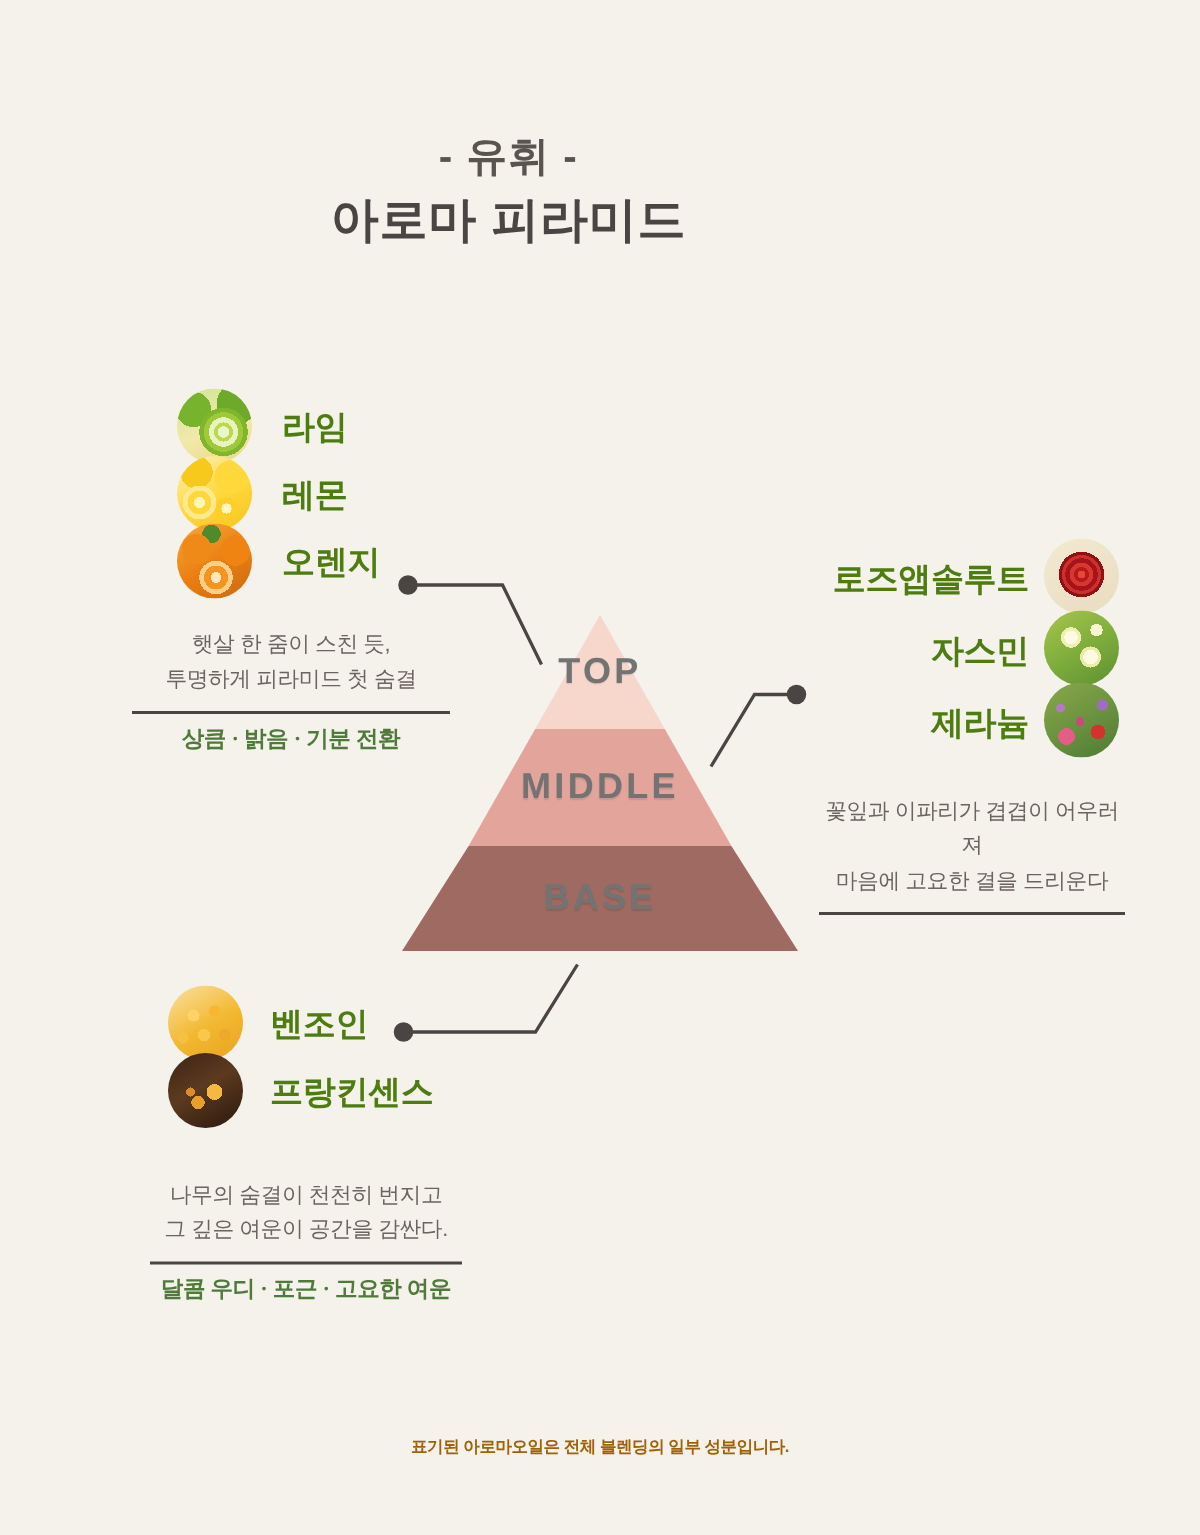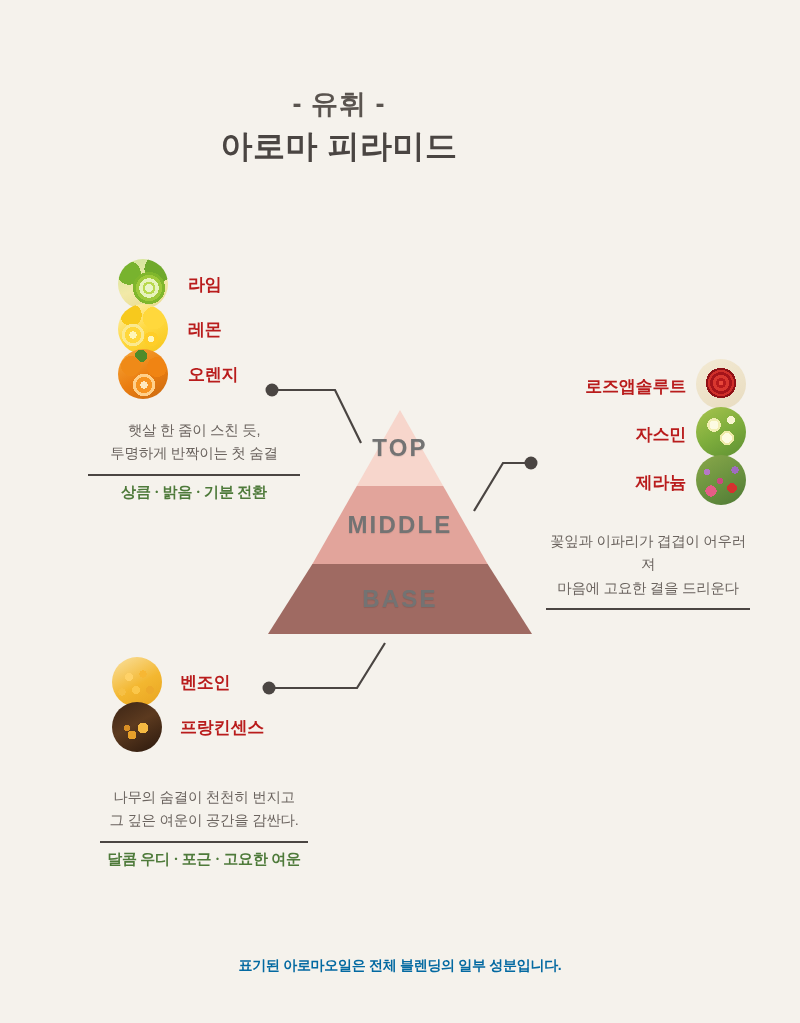--- a/index.html
+++ b/index.html
@@ -43,21 +43,21 @@
   .note-group { position:absolute; }
   .circles { position:relative; }
   .note-row { position:relative; height:45px; display:flex; align-items:center; }
   .thumb {
     width:50px; height:50px; border-radius:50%;
     background-size:cover; background-position:center;
     position:absolute; top:-3px;
     box-shadow:0 0 0 0 rgba(0,0,0,0);
   }
   .note-name {
-    font-size:17px; font-weight:700; color:#b91c1c;
+    font-size:22px; font-weight:700; color:#4d7c0f;
     white-space:nowrap; letter-spacing:-0.2px;
   }
   .desc {
     font-size:14.5px; line-height:1.62; color:#6b645f;
     white-space:pre-line; letter-spacing:-0.3px;
   }
   .rule { height:2px; background:#4a4542; margin:8px 0 7px 0; }
   .keywords {
     font-size:15px; font-weight:700; color:#4E7A3A;
     white-space:nowrap; letter-spacing:-0.2px;font-family:Liberation Serif, serif;
@@ -88,21 +88,21 @@
   #group-base .note-name { margin-left:80px; }
   #group-base .desc-block { margin-top:36px; text-align:center; }
 
   
   .connector { position:absolute; left:0; top:0; width:800px; height:1023px;
                pointer-events:none; }
 
   
   .footer {
     position:absolute; left:0; top:957px; width:800px; text-align:center;
-    font-size:14px; font-weight:700; color:#0369a1; letter-spacing:-0.3px;
+    font-size:11px; font-weight:700; color:#a16207; letter-spacing:-0.3px;
   }
 
   
   .t-lime {
     background:
       radial-gradient(circle at 62% 58%, #eaf5c8 0 9%, #b9d94e 9% 15%, #e8f3bd 15% 23%, #9ec93a 23% 31%, #7fb62c 31% 38%, transparent 38%),
       radial-gradient(circle at 22% 28%, #78b32e 0 22%, transparent 22%),
       radial-gradient(circle at 80% 20%, #6fa92b 0 24%, transparent 24%),
       linear-gradient(160deg,#cfe59a 0%,#f2e9a8 55%,#e6d98c 100%);
   }
@@ -226,21 +226,21 @@
     </div>
 
     <div class="note-row">
       <span class="thumb t-orange"></span>
       <span class="note-name">오렌지</span>
     </div>
 
   </div>
   <div class="desc-block">
     <div class="desc">햇살 한 줌이 스친 듯,
-투명하게 반짝이는 첫 숨결</div>
+투명하게 피라미드 첫 숨결</div>
     <div class="rule"></div>
     <div class="keywords">상큼 · 밝음 · 기분 전환</div>
   </div>
 </div>
 
 <div class="note-group g-right" id="group-middle">
   <div class="circles">
 
     <div class="note-row">
       <span class="note-name">로즈앱솔루트</span>

